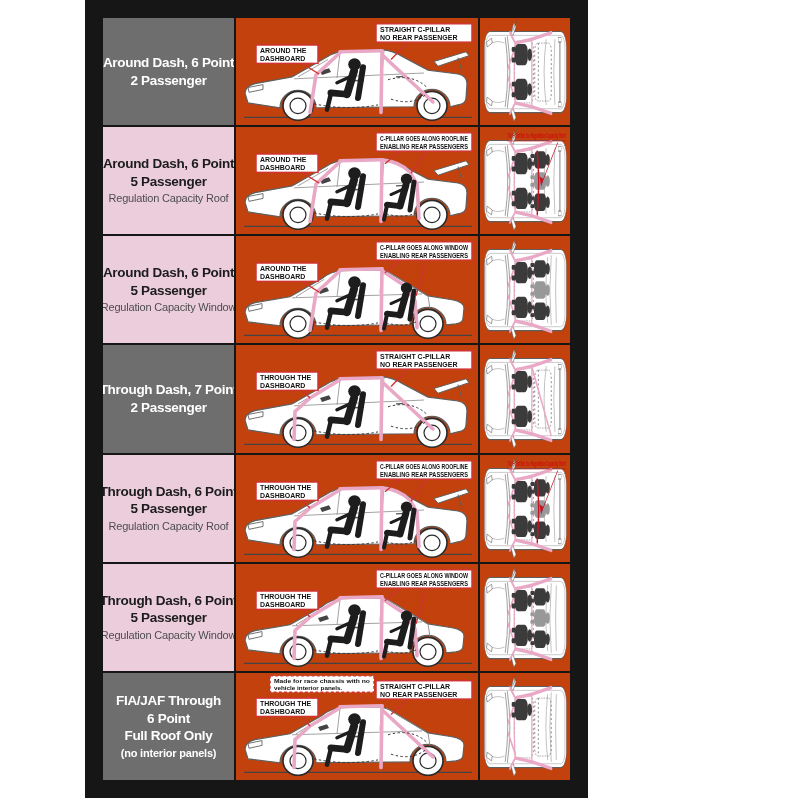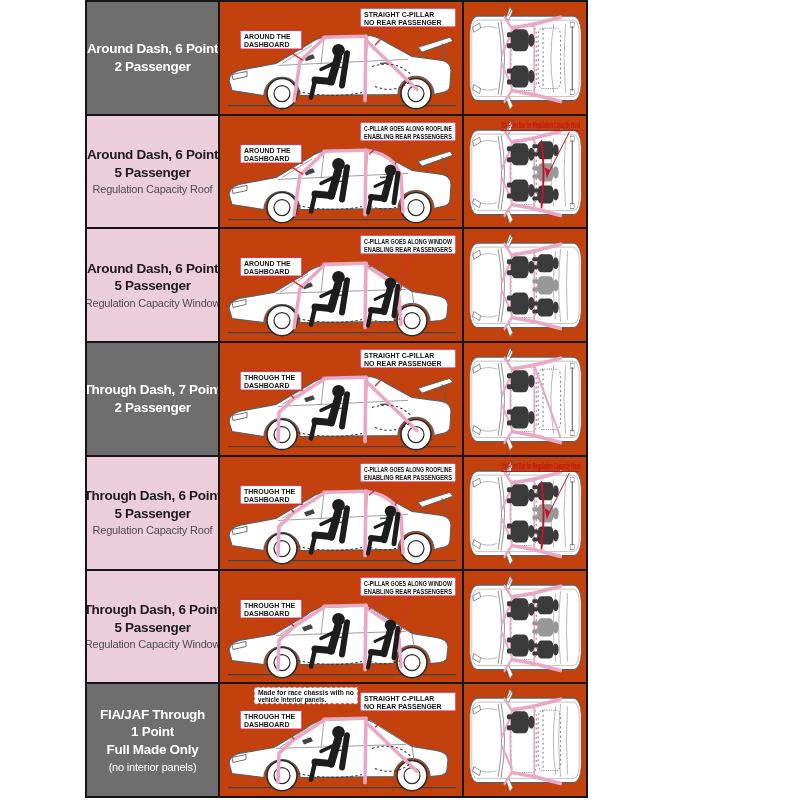--- a/index.html
+++ b/index.html
@@ -4,33 +4,33 @@
 <style>
   html,body{margin:0;padding:0;}
   body{
     width:800px;height:800px;background:#ffffff;position:relative;
     font-family:"Liberation Sans",sans-serif;
   }
   .table{
     position:absolute;left:85px;top:0;width:503px;height:798px;
     box-sizing:border-box;background:#161616;
     display:grid;grid-template-columns:131px 242px 1fr;
-    grid-template-rows:repeat(7,1fr);gap:2px;padding:2px;
+    grid-template-rows:repeat(7,1fr);gap:2px;padding:18px;
   }
   .cell{background:#c2410c;position:relative;overflow:hidden;}
   .label-cell{
     display:flex;flex-direction:column;justify-content:center;align-items:center;
     text-align:center;padding:0 4px;
   }
   .label-cell.dark{background:var(--row-dark);color:#ffffff;}
   .label-cell.pink{background:var(--row-pink);color:#1c1c1c;}
   .lbl-line{font-weight:bold;font-size:13.5px;line-height:1.3;letter-spacing:-0.3px;white-space:nowrap;}
   .lbl-sub{font-size:11px;line-height:1.35;margin-top:1px;letter-spacing:-0.2px;white-space:nowrap;}
   .label-cell.pink .lbl-sub{color:#4d4d4d;}
-  .label-cell.dark .lbl-sub{color:#ffffff;font-weight:normal;}
+  .label-cell.dark .lbl-sub{color:#ffffff;font-weight:bold;}
   .diagram-cell svg{display:block;width:100%;height:100%;}
 </style>
 </head>
 <body>
 
 <div class="table">
     <div class="cell label-cell dark">
       <div class="lbl-line">Around Dash, 6 Point</div>
       <div class="lbl-line">2 Passenger</div>
     </div>
@@ -750,22 +750,22 @@
         <g>
     <rect x="140" y="72" width="12" height="4" rx="2" fill="#3b3b3b"></rect>
     <rect x="140" y="80" width="12" height="4" rx="2" fill="#3b3b3b"></rect>
     <rect x="150" y="69" width="34" height="18" rx="8" fill="#3b3b3b"></rect>
     <circle cx="188" cy="78" r="6" fill="#3b3b3b"></circle>
         </g>
       </svg>
     </div>
     <div class="cell label-cell dark">
       <div class="lbl-line">FIA/JAF Through</div>
-      <div class="lbl-line">1 Point</div>
-      <div class="lbl-line">Full Made Only</div>
+      <div class="lbl-line">6 Point</div>
+      <div class="lbl-line">Full Roof Only</div>
       <div class="lbl-sub">(no interior panels)</div>
     </div>
     <div class="cell diagram-cell">
       <svg viewBox="0 0 242 111" preserveAspectRatio="none">
         <line x1="8" y1="103" x2="236" y2="103" stroke="#444" stroke-width="1.2"></line>
         <g>
       <path d="M12,89 L9,79 Q9,72 19,69 L54,63 L86,44 Q94,37 106,36 L140,35 Q150,35 158,41 L192,62 L216,66 Q228,68 228,75 L227,85 Q227,90 220,91 L210,92 A16,16 0 0 0 174,92 L80,93 A16,16 0 0 0 44,93 L12,89 Z" fill="#fff" stroke="#5f5f5f" stroke-width="1.2"></path>
       <path d="M150,36 L190,61 M192,62 L196,89" fill="none" stroke="#888" stroke-width="0.9"></path>
       <path d="M56,64 L186,60" fill="none" stroke="#888" stroke-width="0.8"></path>
       <path d="M88,45 L60,63 M104,37 L101,63 M146,36 L144,59" fill="none" stroke="#888" stroke-width="0.8"></path>

